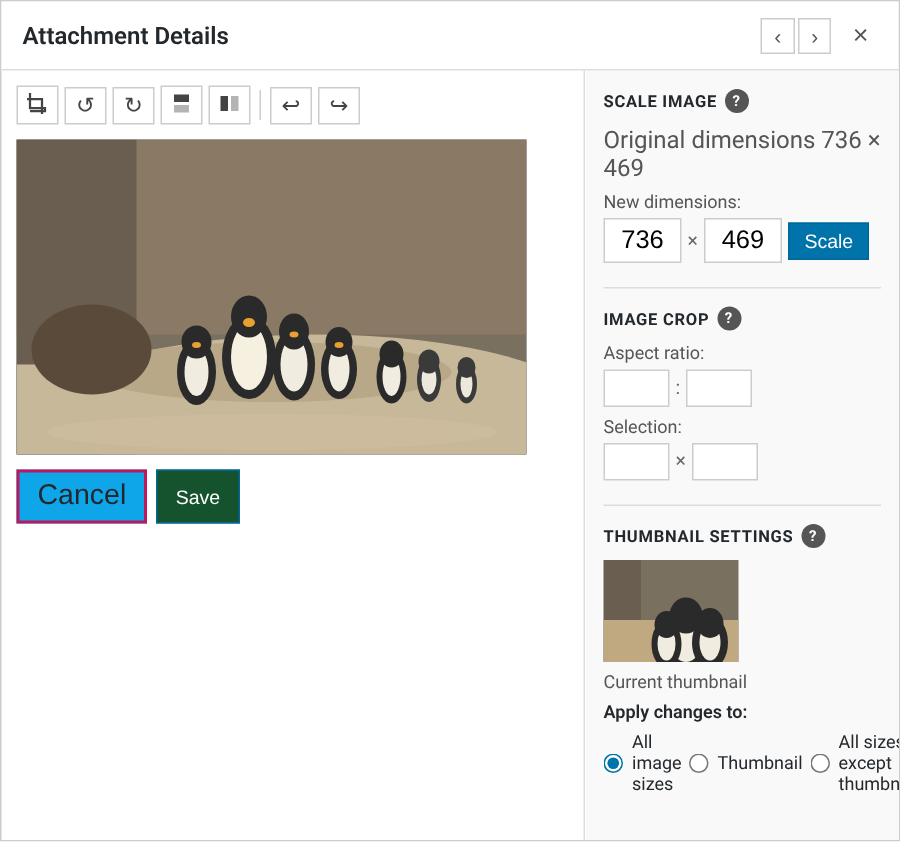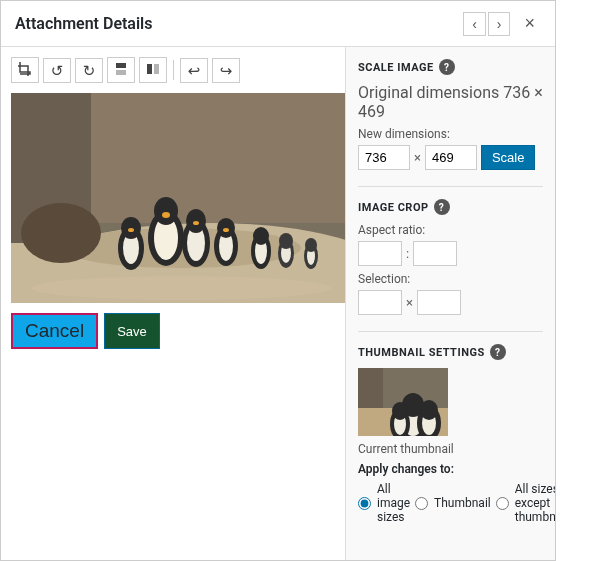--- a/index.html
+++ b/index.html
@@ -6,21 +6,21 @@
     body {
       font-family: -apple-system, BlinkMacSystemFont, "Segoe UI", Roboto, sans-serif;
       font-size: 13px;
       background: #fff;
       width: 600px;
       height: 561px;
       overflow: hidden;
     }
 
     .modal-wrapper {
-      width: 556px;
+      width: 600px;
       height: 561px;
       border: 1px solid #ccc;
       display: flex;
       flex-direction: column;
       background: #fff;
     }
 
     .modal-header {
       display: flex;
       align-items: center;
@@ -195,21 +195,22 @@
       display: flex;
       align-items: center;
       gap: 4px;
       margin-bottom: 6px;
     }
 
     .dim-input {
       width: 52px;
       padding: 4px 6px;
       border: 1px solid #ccc;
-      font-size: 13px;
+      font-size: 17px;
+      text-align: center;
       background: #fff;
     }
 
     .dim-separator {
       color: #666;
       font-size: 13px;
     }
 
     .btn-scale {
       background: #0073aa;

